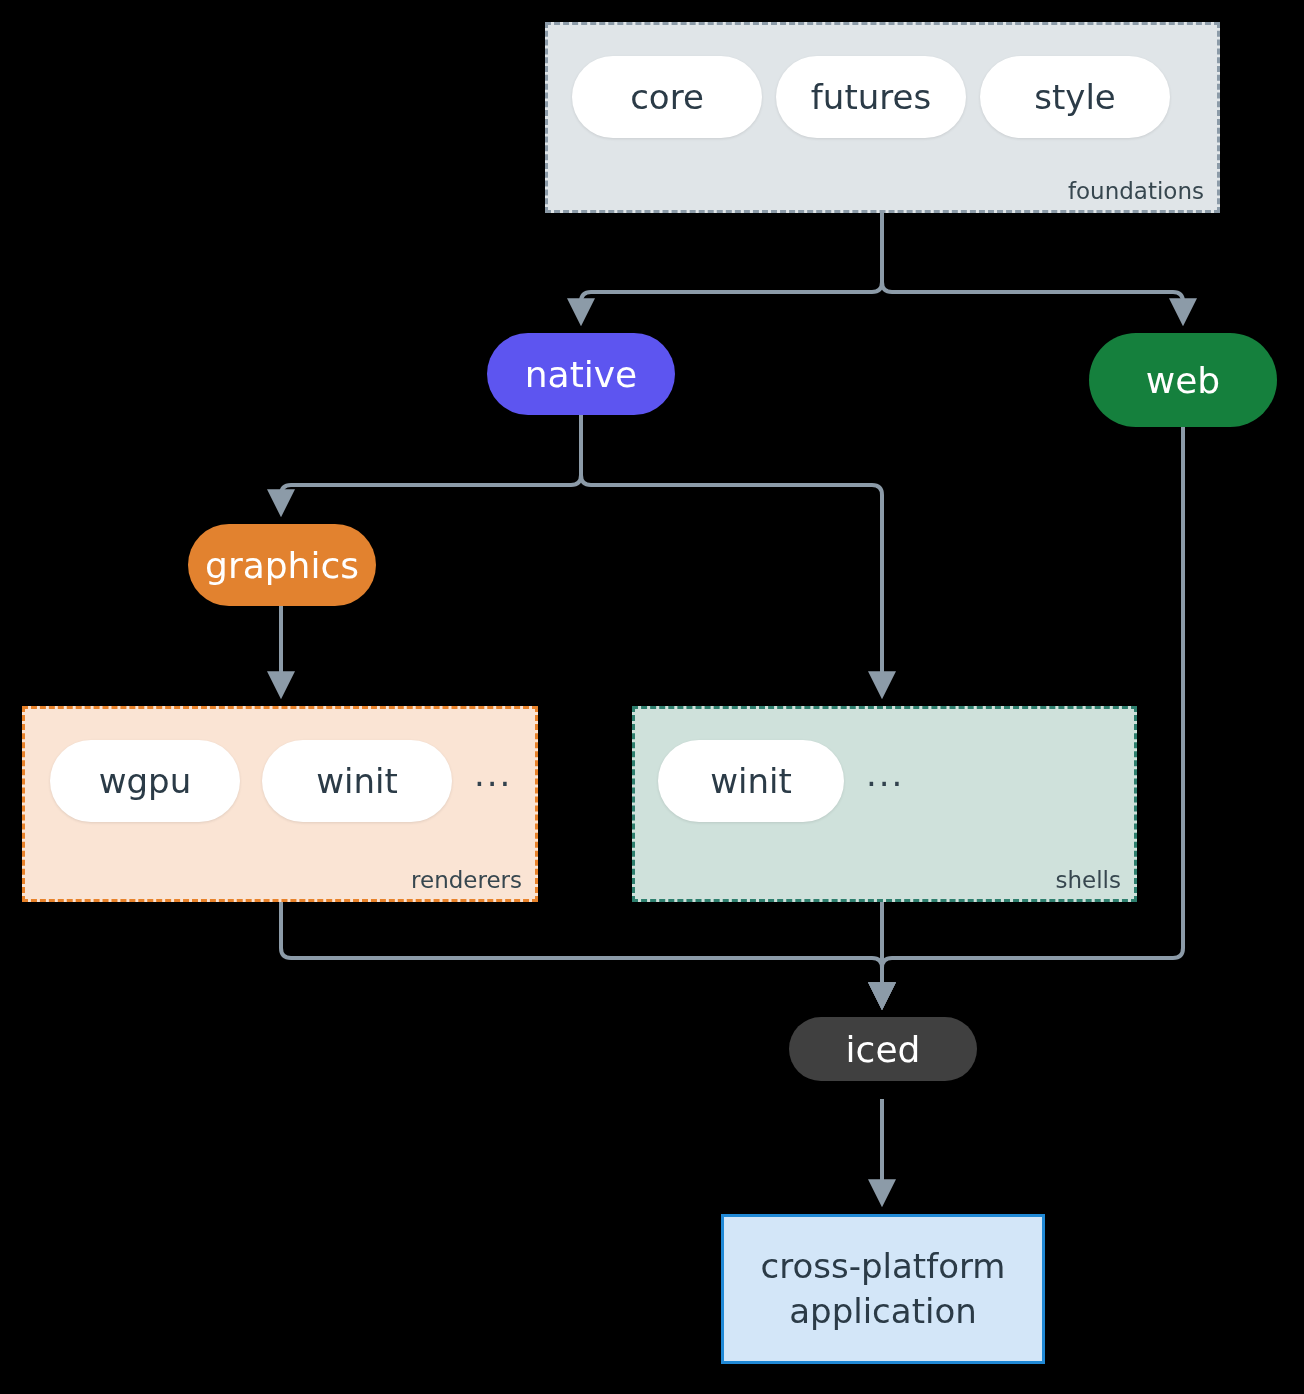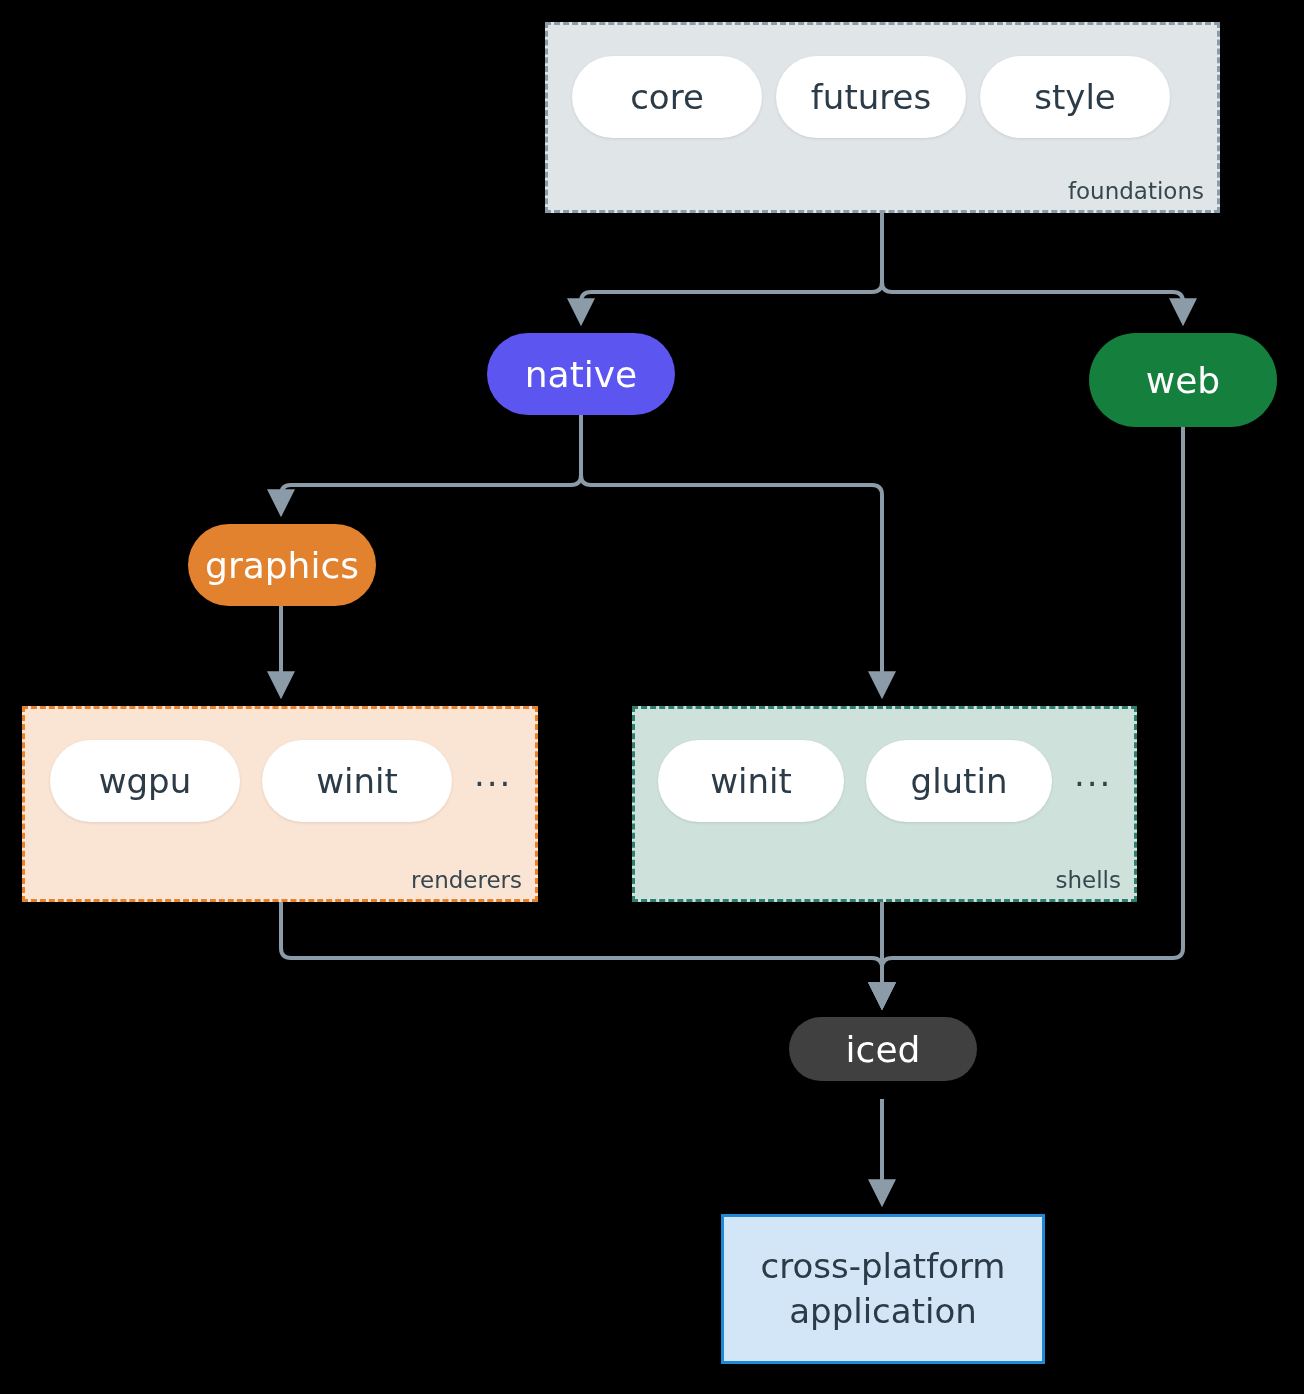--- a/index.html
+++ b/index.html
@@ -206,21 +206,20 @@
     <div class="pill" style="width:190px;">winit</div>
     <div class="ellipsis">...</div>
   </div>
   <div style="position:absolute; left:22px; top:706px; width:516px; height:196px;">
     <span style="position:absolute; right:16px; bottom:10px; font-size:23px; color:#37474F; white-space:nowrap; line-height:1;">renderers</span>
   </div>
 
   <div class="cluster" id="cluster-shells"></div>
   <div class="cluster-pills" style="left:658px; top:740px; width:460px; height:82px; gap:22px;">
     <div class="pill" style="width:186px;">winit</div>
-    <div class="pill" style="width:186px;">glutin</div>
     <div class="ellipsis">...</div>
   </div>
   <div style="position:absolute; left:632px; top:706px; width:505px; height:196px;">
     <span style="position:absolute; right:16px; bottom:10px; font-size:23px; color:#37474F; white-space:nowrap; line-height:1;text-align:right;">shells</span>
   </div>
 
   <div class="node-stadium" id="node-native">native</div>
 
   <div class="node-stadium" id="node-web">web</div>
 

